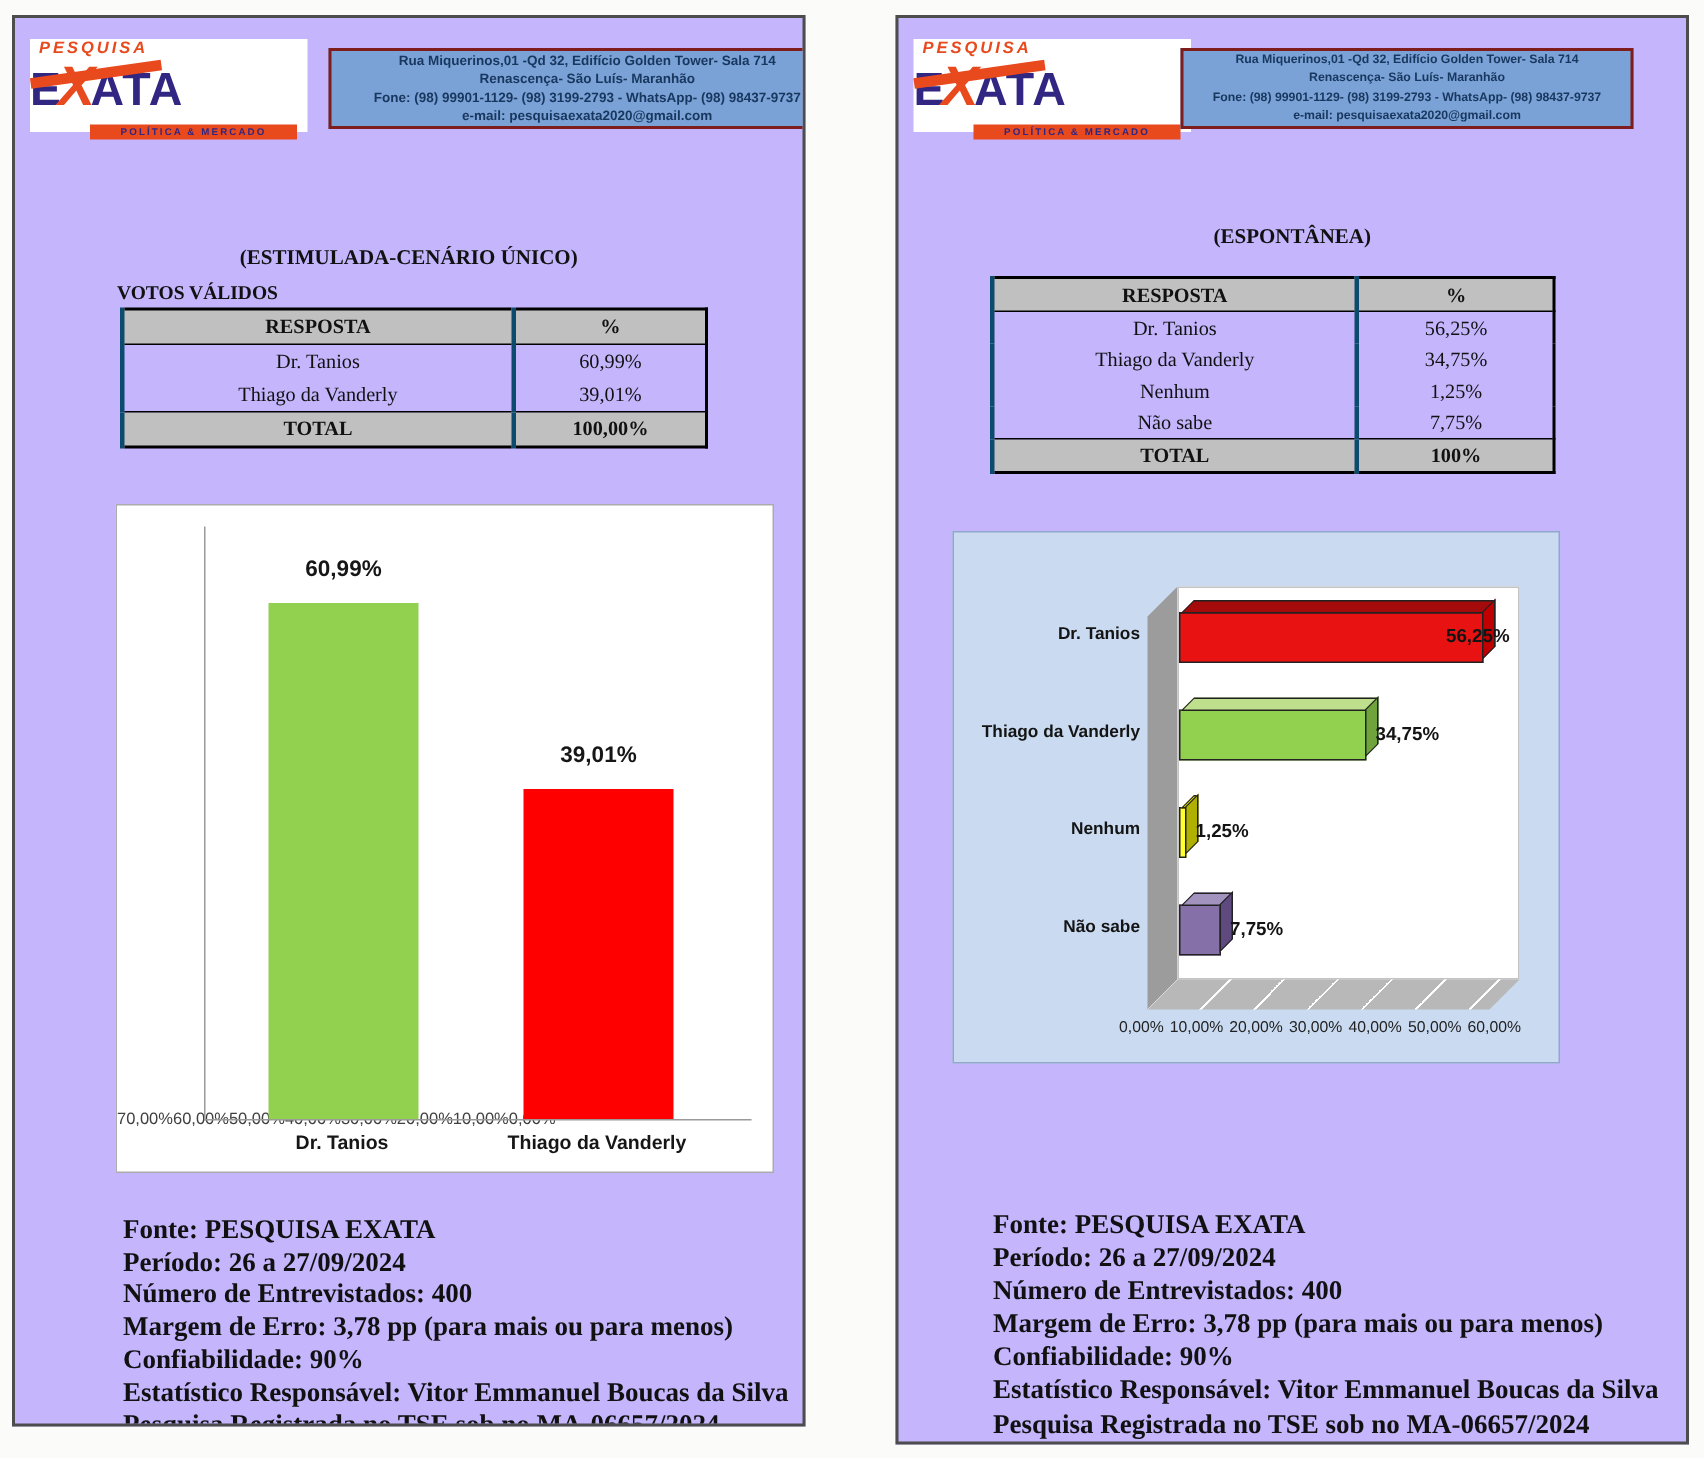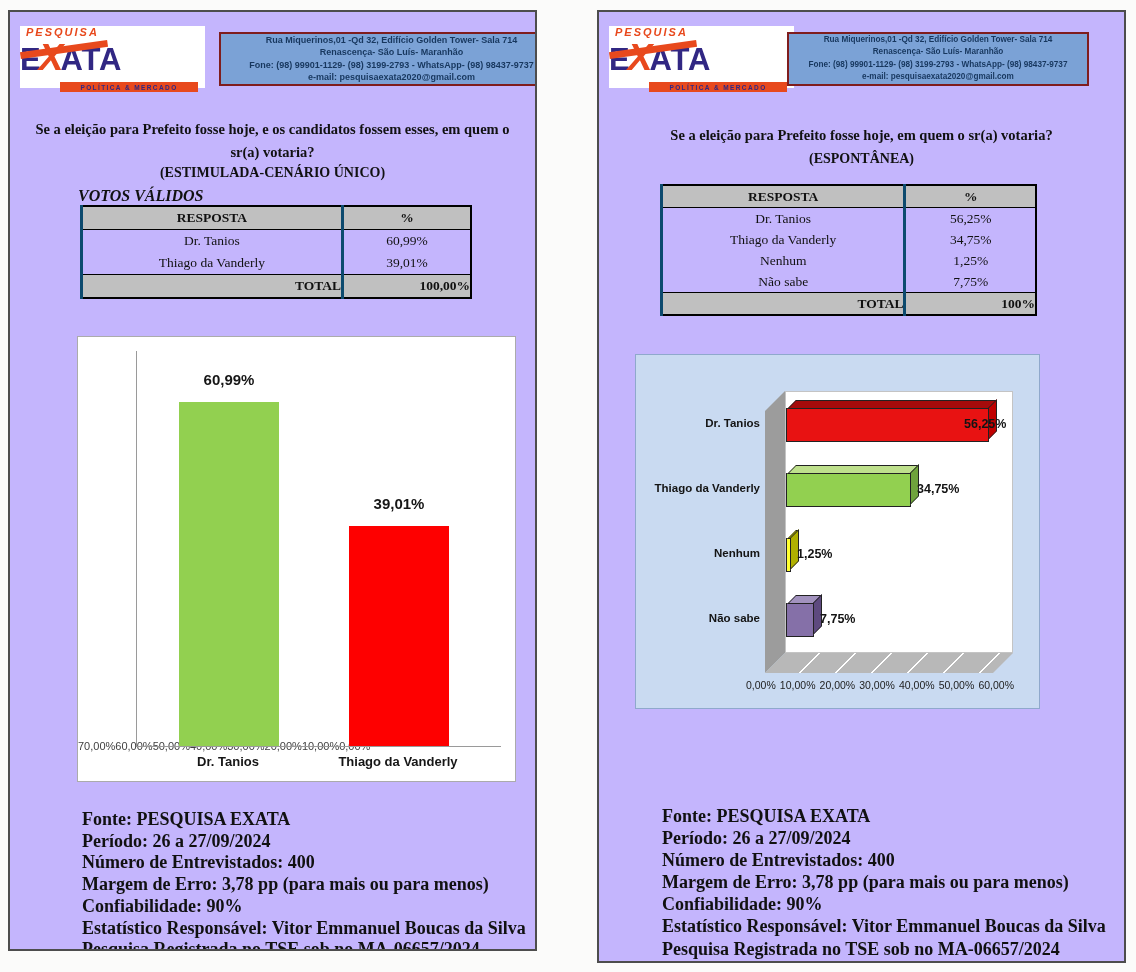--- a/index.html
+++ b/index.html
@@ -25,30 +25,30 @@
         padding:0 2px;}
   .addr .line{white-space:nowrap;}
   .addr1{left:209px;width:345px;font-size:9px;line-height:12.4px;}
   .addr2{left:188px;width:302px;font-size:8.2px;line-height:12.4px;}
 
   
   .question{position:absolute;left:14px;right:14px;text-align:center;font-weight:bold;font-size:14.5px;line-height:23px;}
   .q1{top:106px;} .q2{top:112px;}
   .subq{position:absolute;left:14px;right:14px;text-align:center;font-weight:bold;font-size:14px;}
   .subq1{top:153px;} .subq2{top:139px;}
-  .votos{position:absolute;left:68px;top:175px;font-weight:bold;font-size:16px;font-style:italic;}
+  .votos{position:absolute;left:68px;top:175px;font-weight:bold;font-size:13px;}
 
   
   table.tbl{position:absolute;border-collapse:collapse;border:2px solid #000;font-size:13.5px;}
   .tbl1{left:70px;top:193px;width:392px;}
   .tbl2{left:61px;top:172px;width:377px;}
   .tbl th,.tbl td{border-left:3px solid #0c4a6e;border-right:1px solid #000;text-align:center;padding:0;margin-top:32px;}
   .tbl1 th,.tbl1 td{height:22px;} .tbl2 th,.tbl2 td{height:21px;}
   .tbl thead th{background:#c0c0c0;font-weight:bold;border-bottom:1px solid #000;}
-  .tbl tr.total td{background:#c0c0c0;font-weight:bold;border-top:1px solid #000;text-align:right;}
+  .tbl tr.total td{background:#c0c0c0;font-weight:bold;border-top:1px solid #000;}
   .tbl1 .c1{width:67%;} .tbl2 .c1{width:65%;}
 
   
   .vchart{position:absolute;left:67px;top:324px;width:437px;height:444px;border:1px solid #ababab;background:#fff;}
   .v-yaxis{position:absolute;left:0;top:13px;width:50px;height:402px;display:flex;
            justify-content:space-between;align-items:flex-end;
            font:11px "Liberation Sans",sans-serif;color:#3f3f3f;line-height:12px;}
   .v-plot{position:absolute;left:58px;top:14px;right:14px;height:395px;
           border-left:1.5px solid #9a9a9a;border-bottom:1.5px solid #9a9a9a;}
   .vbar{position:absolute;bottom:0;}
@@ -94,21 +94,20 @@
           <span>POLÍTICA &amp; MERCADO</span>
         </div>
     </div>
     <div class="addr addr1">
         <div class="line">Rua Miquerinos,01 -Qd 32,  Edifício Golden Tower- Sala 714</div>
         <div class="line">Renascença- São Luís- Maranhão</div>
         <div class="line">Fone: (98) 99901-1129- (98) 3199-2793 - WhatsApp- (98) 98437-9737</div>
         <div class="line">e-mail: pesquisaexata2020@gmail.com</div>
       </div>
 
-    <div class="question q1">Se a eleição para Prefeito fosse hoje, e os candidatos fossem esses, em quem o sr(a) votaria?</div>
     <div class="subq subq1">(ESTIMULADA-CENÁRIO ÚNICO)</div>
     <div class="votos">VOTOS VÁLIDOS</div>
 
     <table class="tbl tbl1">
       <thead>
         <tr>
           <th class="c1">RESPOSTA</th>
           <th>%</th>
         </tr>
       </thead>
@@ -173,21 +172,20 @@
           <span>POLÍTICA &amp; MERCADO</span>
         </div>
     </div>
     <div class="addr addr2">
         <div class="line">Rua Miquerinos,01 -Qd 32,  Edifício Golden Tower- Sala 714</div>
         <div class="line">Renascença- São Luís- Maranhão</div>
         <div class="line">Fone: (98) 99901-1129- (98) 3199-2793 - WhatsApp- (98) 98437-9737</div>
         <div class="line">e-mail: pesquisaexata2020@gmail.com</div>
       </div>
 
-    <div class="question q2">Se a eleição para Prefeito fosse hoje, em quem o sr(a) votaria?</div>
     <div class="subq subq2">(ESPONTÂNEA)</div>
 
     <table class="tbl tbl2">
       <thead>
         <tr>
           <th class="c1">RESPOSTA</th>
           <th>%</th>
         </tr>
       </thead>
       <tbody>

